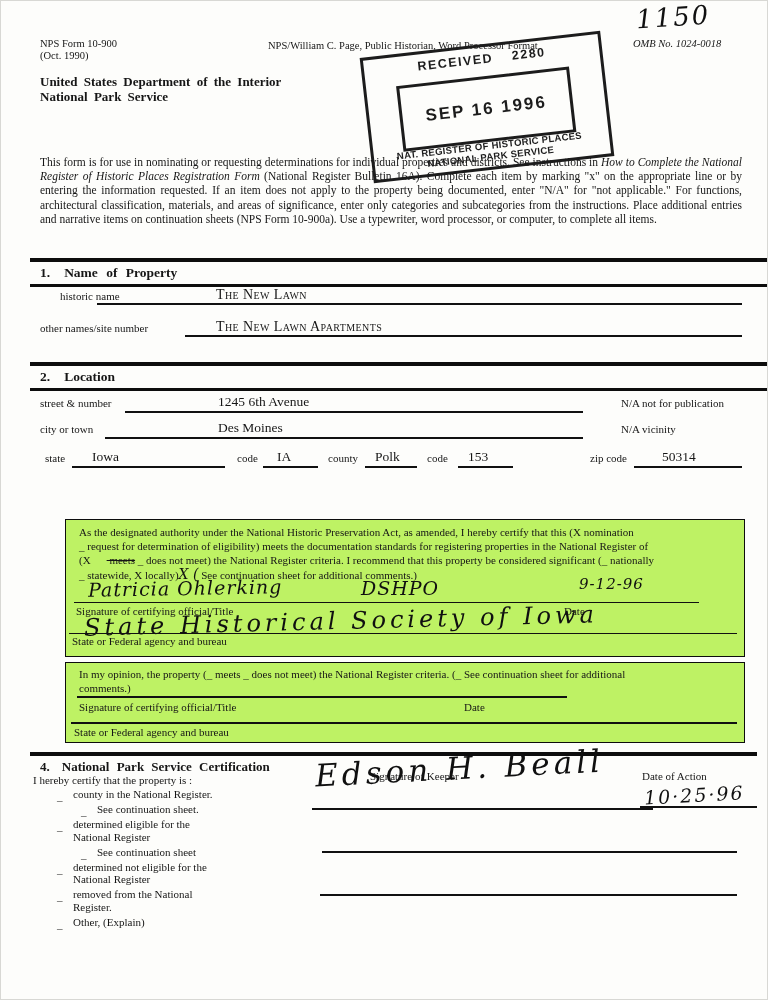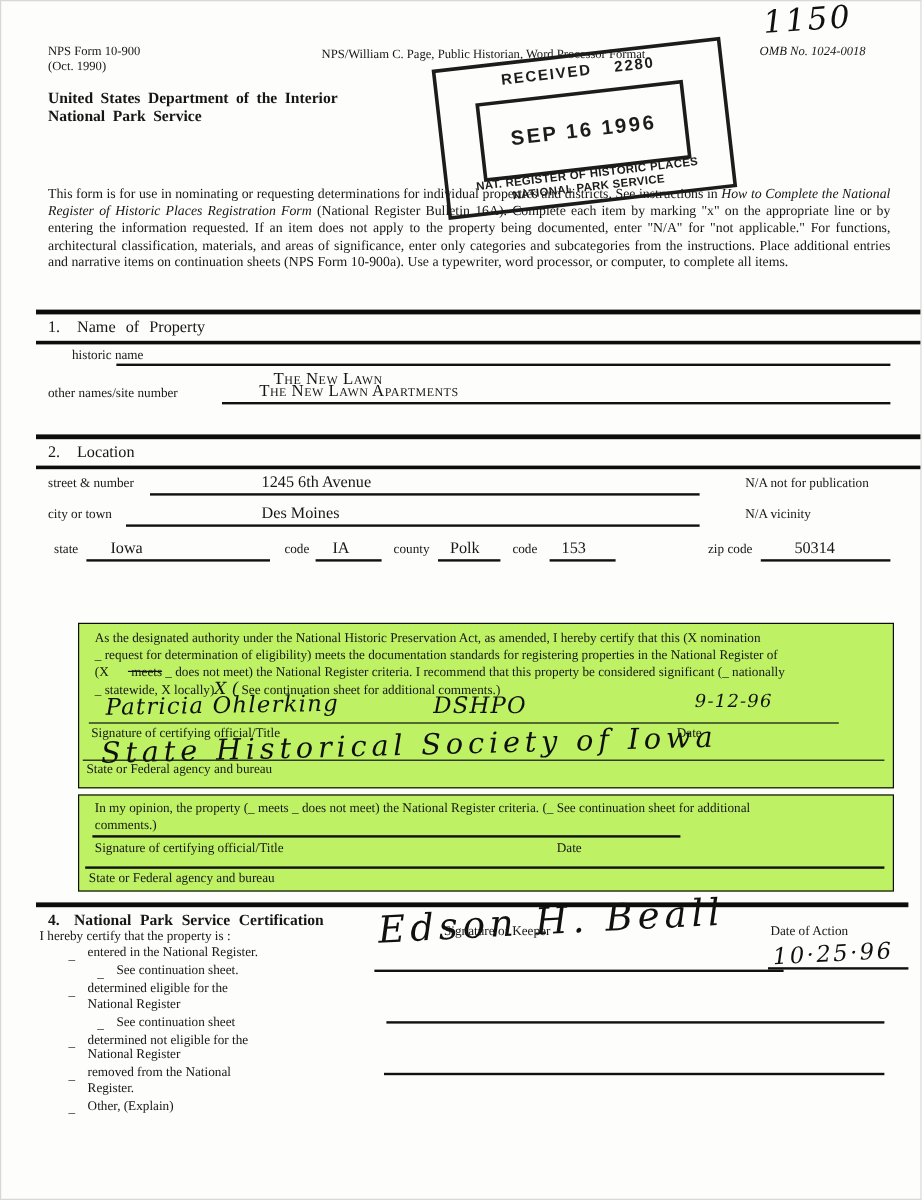--- a/index.html
+++ b/index.html
@@ -11,21 +11,21 @@
   .abs{position:absolute;}
   .t10{font-size:10.5px;line-height:12px;}
   .t11{font-size:11px;line-height:13px;}
   .bold{font-weight:bold;}
   .ital{font-style:italic;}
   .hand{font-family:"DejaVu Serif",serif;font-style:italic;color:#101010;}
   .smallcaps{font-variant:small-caps;font-size:14px;letter-spacing:.4px;}
   .rule{background:#111;height:1.5px;}
   .sec-head{
     border-top:4px solid #0d0d0d;border-bottom:3px solid #0d0d0d;
-    font-weight:normal;font-size:13.5px;padding:3px 0 3px 10px;word-spacing:5px;
+    font-weight:bold;font-size:13.5px;padding:3px 0 3px 10px;word-spacing:5px;
     background:#fdfdfb;
   }
   .sec-head .num{margin-right:14px;}
   .lbl{font-size:11px;}
   .val{font-size:13.5px;}
   .cert-box{border:1.6px solid #0d0d0d;background:#bef264;}
   .cert-line{font-size:11px;line-height:13.9px;}
   .ux{}
   .strike{text-decoration:line-through;margin-left:16px;}
   .stamp{
@@ -89,21 +89,21 @@
       <div>NATIONAL PARK SERVICE</div>
     </div>
   </div>
 
   <div class="abs sec-head" style="left:30px;top:258px;width:727px;">
     <span class="num">1.</span><span>Name of Property</span>
   </div>
 
   <div class="abs lbl" style="left:40px;top:290px;margin-left:20px;">historic name</div>
   <div class="abs rule" style="left:97px;top:303px;width:645px;"></div>
-  <div class="abs smallcaps" style="left:228px;top:287px;margin-top:22px;">The New Lawn</div>
+  <div class="abs smallcaps" style="left:216px;top:287px;">The New Lawn</div>
 
   <div class="abs lbl" style="left:40px;top:322px;">other names/site number</div>
   <div class="abs rule" style="left:185px;top:335px;width:557px;"></div>
   <div class="abs smallcaps" style="left:216px;top:319px;">The New Lawn Apartments</div>
 
   <div class="abs sec-head" style="left:30px;top:362px;width:727px;">
     <span class="num">2.</span><span>Location</span>
   </div>
 
   <div class="abs lbl" style="left:40px;top:397px;">street &amp; number</div>
@@ -178,21 +178,21 @@
   <div class="abs thickbar" style="left:30px;top:752px;width:727px;height:4px;"></div>
 
   <div class="abs bold" style="left:40px;top:759px;font-size:13px;word-spacing:4px;">
     <span style="margin-right:12px;">4.</span><span>National Park Service Certification</span>
   </div>
   <div class="abs t11" style="left:33px;top:774px;">I hereby certify that the property is :</div>
 
   <div class="abs" style="left:57px;top:788px;width:270px;">
     <div class="chk-item">
       <span class="mark">_</span>
-      <span class="txt">entered in the National Register.</span>
+      <span class="txt">county in the National Register.</span>
     </div>
     <div class="chk-item indent2">
       <span class="mark">_</span>
       <span class="txt">See continuation sheet.</span>
     </div>
     <div class="chk-item">
       <span class="mark">_</span>
       <span class="txt">determined eligible for the
 National Register</span>
     </div>

